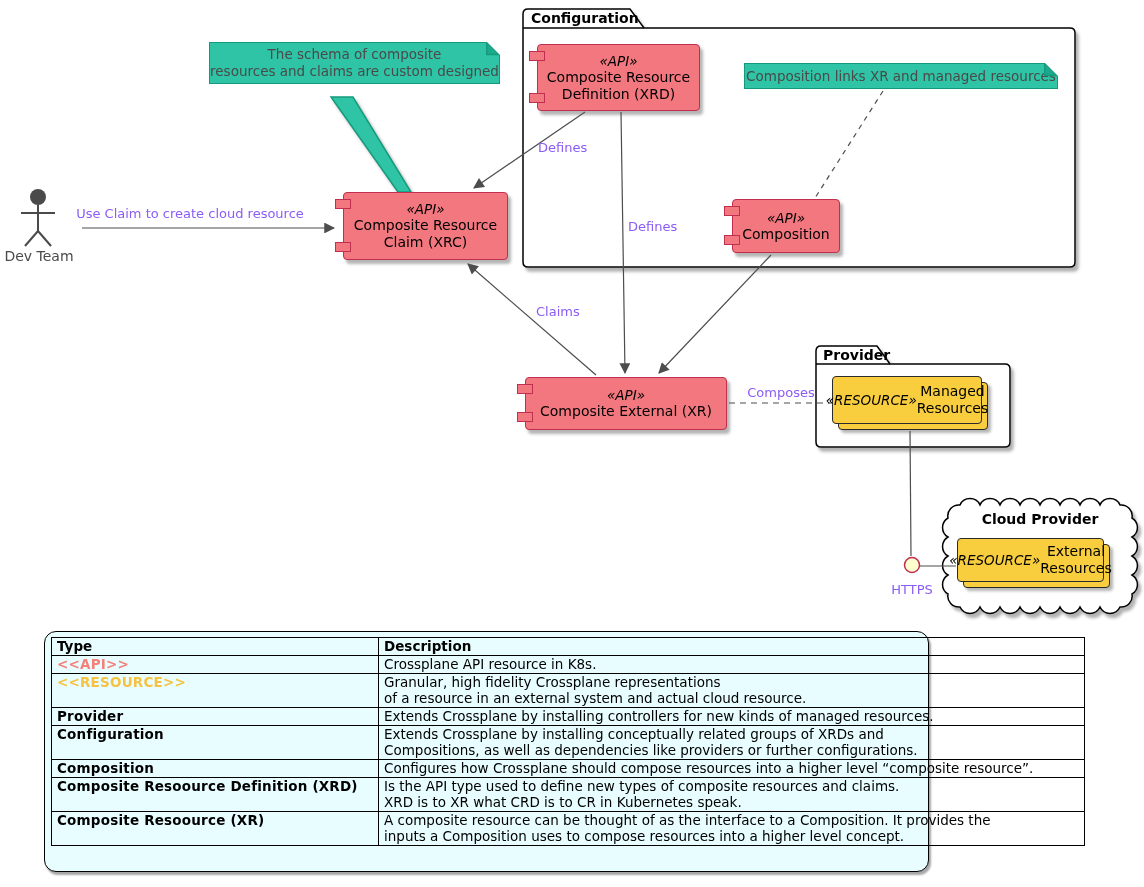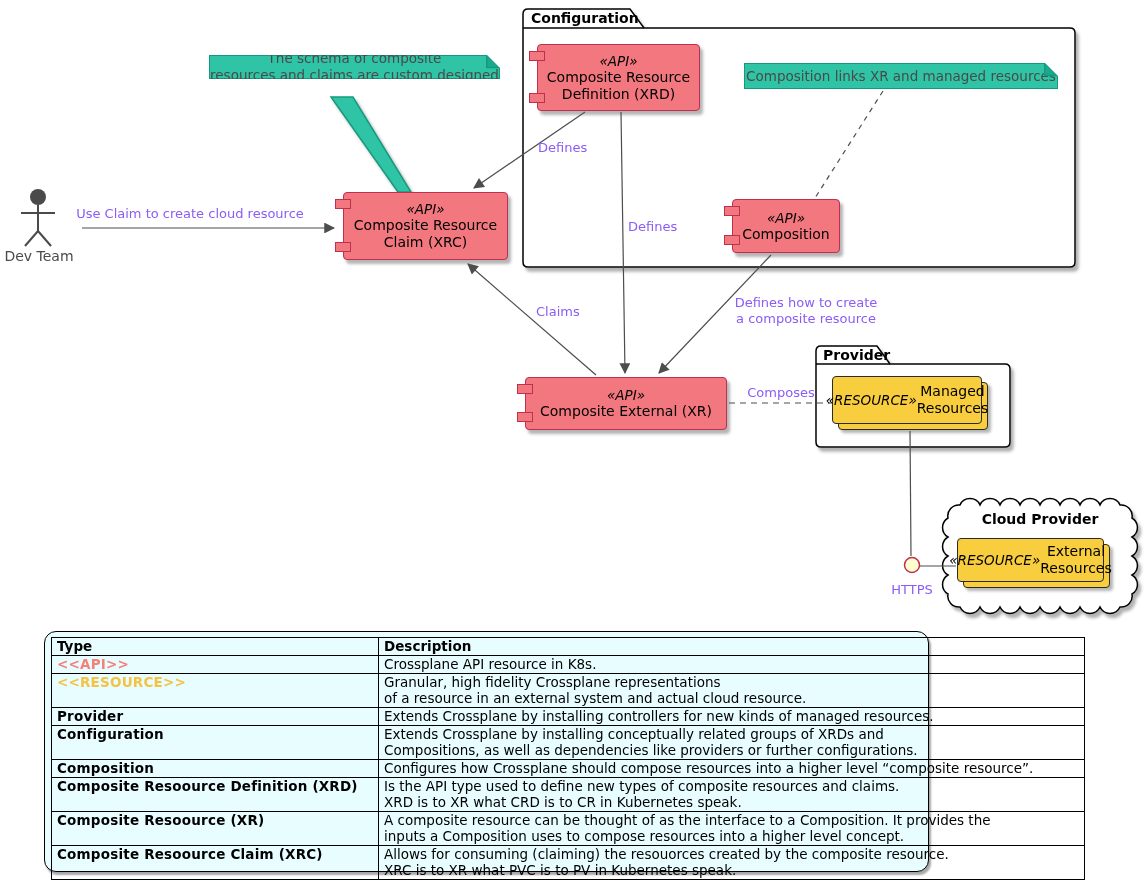--- a/index.html
+++ b/index.html
@@ -100,21 +100,21 @@
       <line x1="38" y1="231" x2="51" y2="246"></line>
     </g>
 
     <circle cx="912" cy="565" r="7.5" fill="#FEFECE" stroke="#C02E50" stroke-width="1.5"></circle>
   </svg>
 
   <div class="ptitle" style="left:531px;top:10px;">Configuration</div>
   <div class="ptitle" style="left:823px;top:347px;">Provider</div>
   <div class="ptitle center" style="left:973px;top:511px;width:134px;font-size:14px;">Cloud Provider</div>
 
-  <div class="note" style="left:209px;top:55px;width:291px;height:24px;">
+  <div class="note" style="left:209px;top:42px;width:291px;height:42px;">
     <svg class="fold" width="14" height="14">
         <path d="M0.75,0 L0.75,12.5 L13.5,12.5 Z" fill="#1BA98E" stroke="#169A7D" stroke-width="1.5"></path>
       </svg>
     <span>The schema of composite
 resources and claims are custom designed</span>
   </div>
   <div class="note" style="left:744px;top:63px;width:314px;height:26px;">
     <svg class="fold" width="14" height="14">
         <path d="M0.75,0 L0.75,12.5 L13.5,12.5 Z" fill="#1BA98E" stroke="#169A7D" stroke-width="1.5"></path>
       </svg>
@@ -164,22 +164,20 @@
     <div class="sheet front">
       <div class="stereo">«RESOURCE»</div>
       <div class="cname">External Resources</div>
     </div>
   </div>
 
   <div class="elabel center" style="left:70px;top:206px;width:240px;">Use Claim to create cloud resource</div>
   <div class="elabel" style="left:538px;top:140px;">Defines</div>
   <div class="elabel" style="left:628px;top:219px;">Defines</div>
   <div class="elabel" style="left:536px;top:304px;">Claims</div>
-  <div class="elabel center" style="left:706px;top:295px;width:200px;">Defines how to create
-a composite resource</div>
   <div class="elabel center" style="left:743px;top:385px;width:76px;">Composes</div>
 
   <div class="elabel center gray" style="left:3px;top:248px;width:72px;font-size:14px;">Dev Team</div>
   <div class="elabel center" style="left:882px;top:582px;width:60px;">HTTPS</div>
 
   <div class="legend">
     <table>
       <colgroup>
           <col class="col-type">
           <col>
@@ -214,22 +212,17 @@
       <tr>
         <td class="tname">Composite Resoource Definition (XRD)</td>
         <td class="desc">Is the API type used to define new types of composite resources and claims.
 XRD is to XR what CRD is to CR in Kubernetes speak.</td>
       </tr>
       <tr>
         <td class="tname">Composite Resoource (XR)</td>
         <td class="desc">A composite resource can be thought of as the interface to a Composition. It provides the
 inputs a Composition uses to compose resources into a higher level concept.</td>
       </tr>
-      <tr>
-        <td class="tname">Composite Resoource Claim (XRC)</td>
-        <td class="desc">Allows for consuming (claiming) the resouorces created by the composite resource.
-XRC is to XR what PVC is to PV in Kubernetes speak.</td>
-      </tr>
     </tbody>
       </table>
   </div>
 
 </div>
 
 </body></html>

